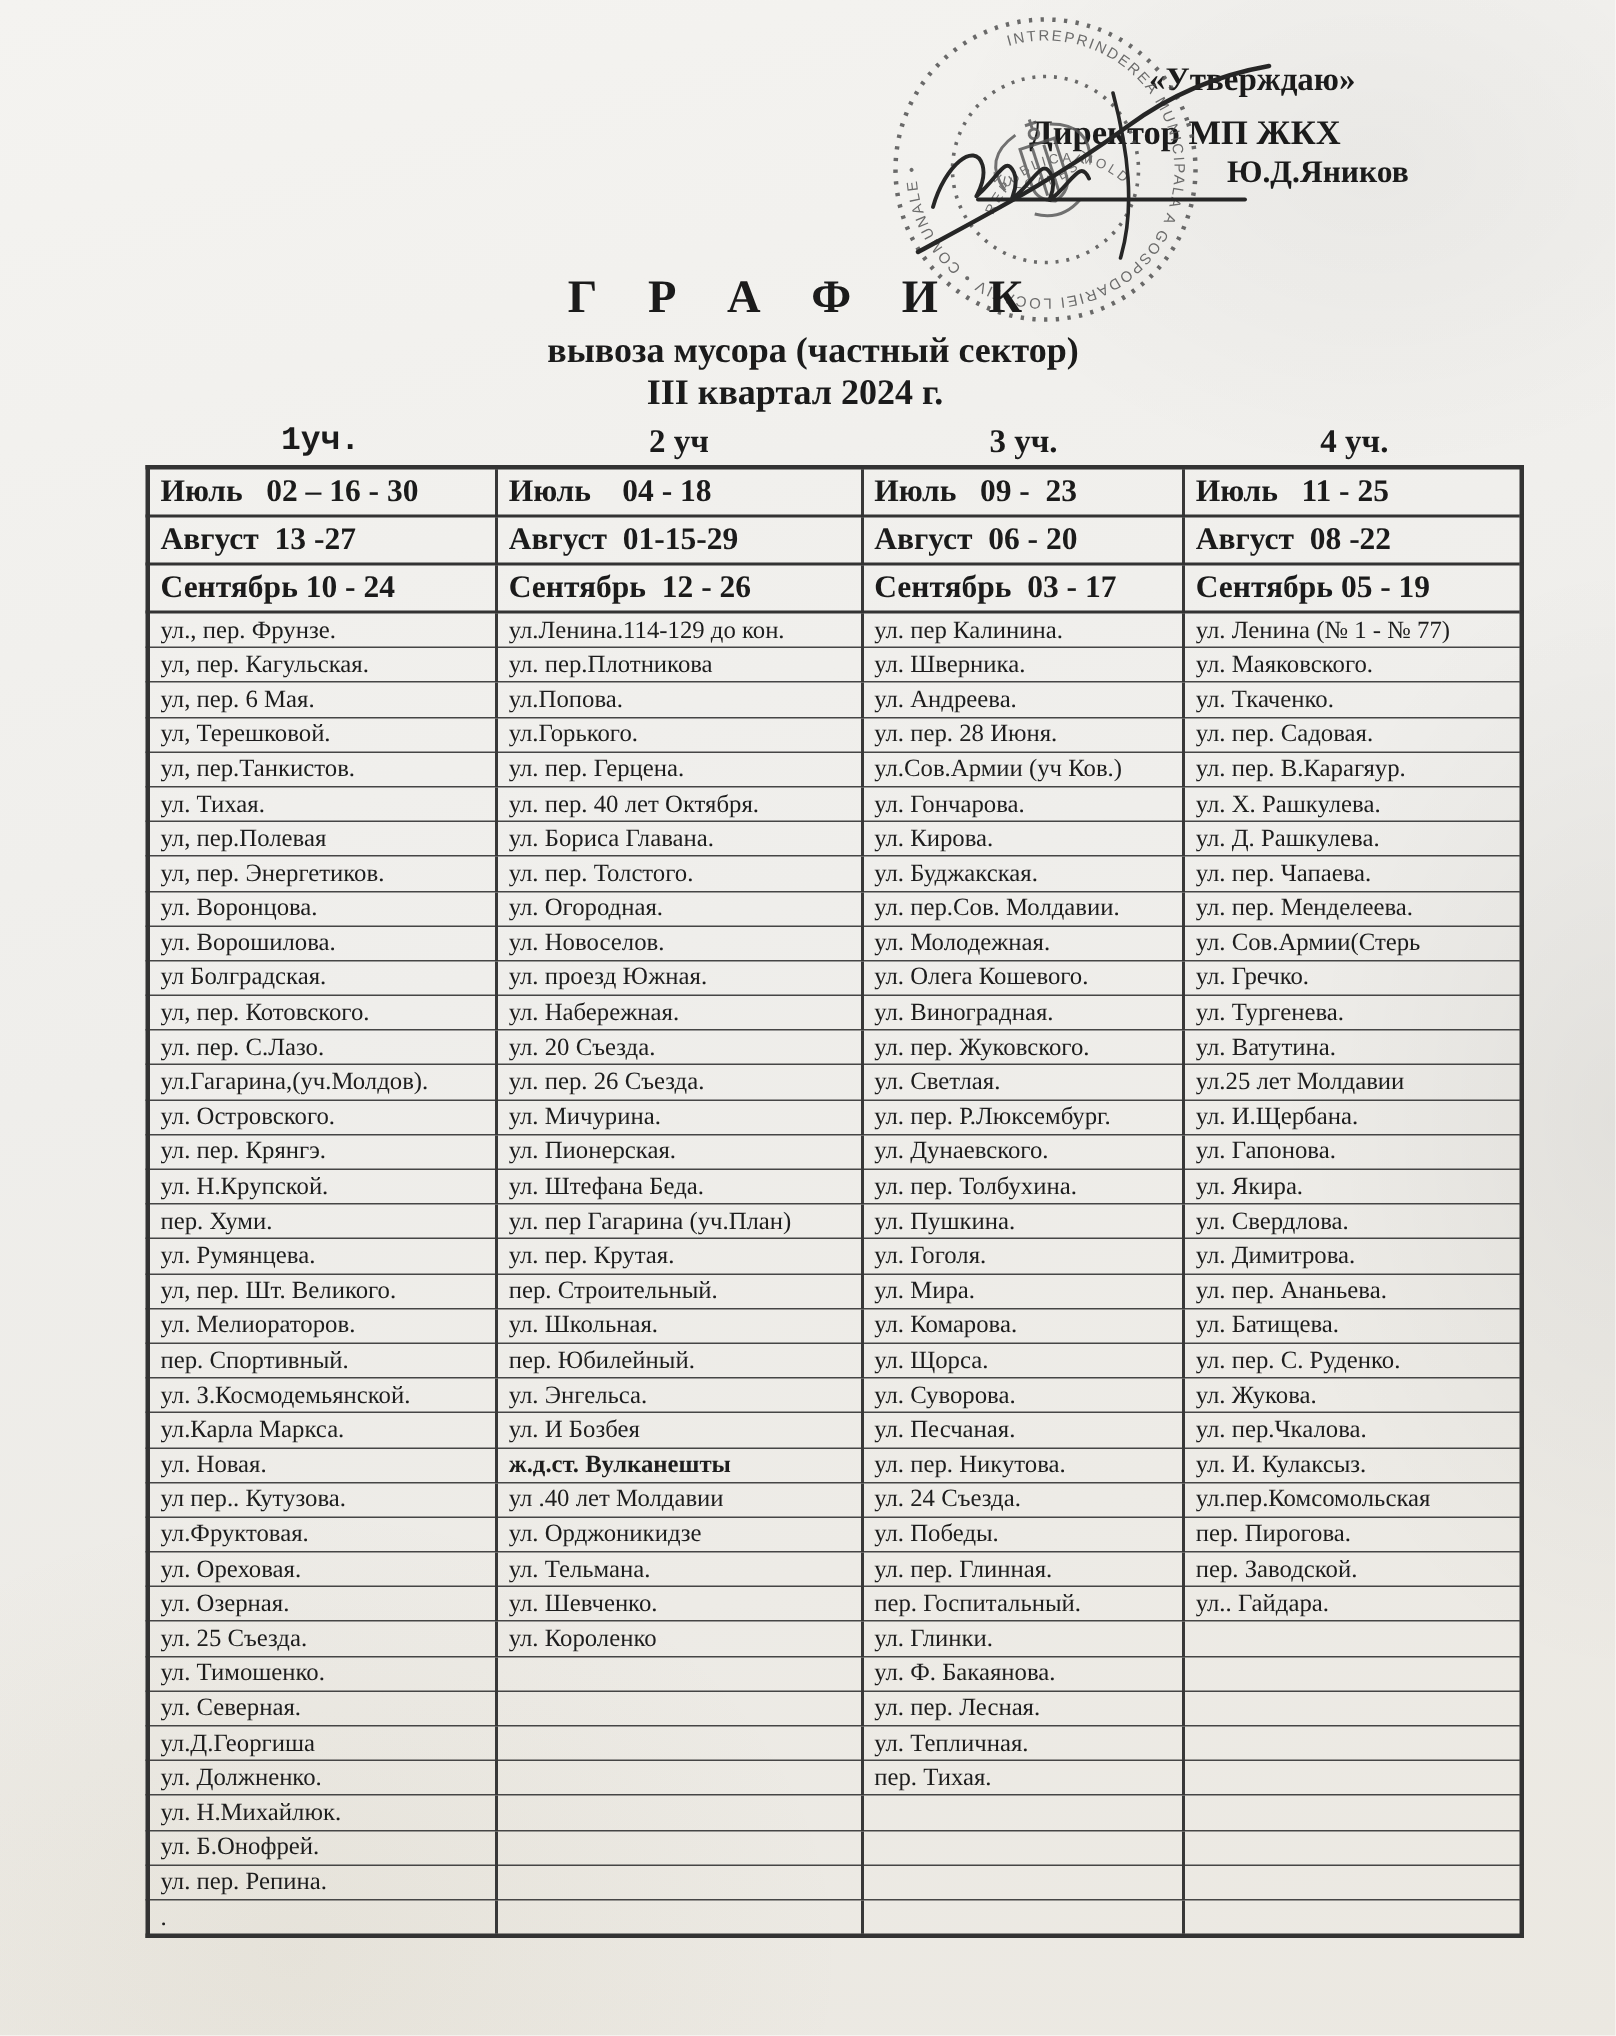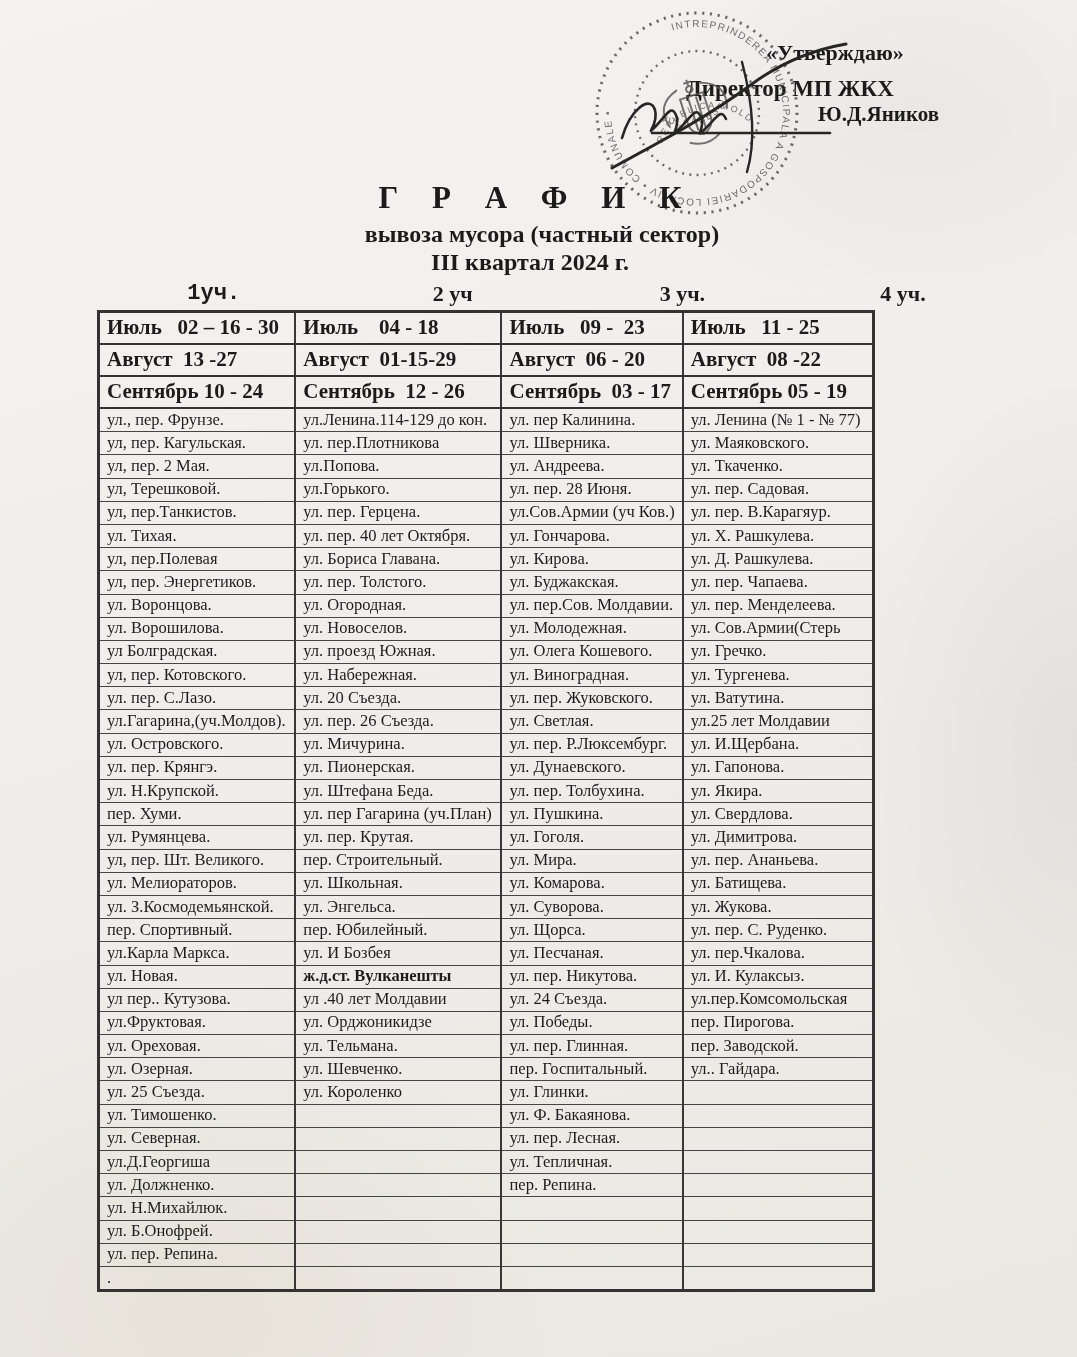--- a/index.html
+++ b/index.html
@@ -19,21 +19,21 @@
   .position-line{left:686px;top:76px;font-size:23px;}
   .signer-name{left:818px;top:102px;font-size:21px;}
   .title-block{position:absolute;left:0;top:180px;width:1060px;text-align:center;}
   .title-l1{font-size:31px;font-weight:bold;letter-spacing:13px;margin-left:13px;}
   .title-l2{font-size:24px;font-weight:bold;margin-top:5px;padding-left:24px;}
   .title-l3{font-size:24px;font-weight:bold;margin-top:1px;}
   .section-headers{position:absolute;left:97px;top:281px;width:919px;display:flex;}
   .section-headers span{font-size:22px;font-weight:bold;text-align:center;}
   .sh-1{width:25.4%;font-family:Liberation Mono, monospace;} .sh-2{width:26.6%;} .sh-3{width:23.4%;} .sh-4{width:24.6%;}
   table.schedule{
-    position:absolute;left:97px;top:310px;width:778px;
+    position:absolute;left:97px;top:310px;width:919px;
     border-collapse:collapse;table-layout:fixed;
     border:3px solid #333;
   }
   col.c1{width:25.4%;} col.c2{width:26.6%;} col.c3{width:23.4%;} col.c4{width:24.6%;}
   td{border-left:2px solid #383838;border-right:2px solid #383838;overflow:hidden;}
   tr.date-row td{
     border-top:2.6px solid #333;border-bottom:2.6px solid #333;
     height:28px;font-size:21px;font-weight:bold;white-space:pre;
     padding:0 0 2px 7px;vertical-align:middle;
   }
@@ -134,21 +134,21 @@
         <td>ул. пер Калинина.</td>
         <td>ул. Ленина (№ 1 - № 77)</td>
       </tr>
       <tr class="street-row">
         <td>ул, пер. Кагульская.</td>
         <td>ул. пер.Плотникова</td>
         <td>ул. Шверника.</td>
         <td>ул. Маяковского.</td>
       </tr>
       <tr class="street-row">
-        <td>ул, пер. 2 Мая.</td>
+        <td>ул, пер. 6 Мая.</td>
         <td>ул.Попова.</td>
         <td>ул. Андреева.</td>
         <td>ул. Ткаченко.</td>
       </tr>
       <tr class="street-row">
         <td>ул,   Терешковой.</td>
         <td>ул.Горького.</td>
         <td>ул. пер. 28 Июня.</td>
         <td>ул. пер. Садовая.</td>
       </tr>
@@ -248,32 +248,32 @@
         <td>ул. Мира.</td>
         <td>ул. пер. Ананьева.</td>
       </tr>
       <tr class="street-row">
         <td>ул. Мелиораторов.</td>
         <td>ул. Школьная.</td>
         <td>ул. Комарова.</td>
         <td>ул. Батищева.</td>
       </tr>
       <tr class="street-row">
+        <td>пер. Спортивный.</td>
+        <td>пер. Юбилейный.</td>
+        <td>ул. Щорса.</td>
+        <td>ул. пер. С. Руденко.</td>
+      </tr>
+      <tr class="street-row">
         <td>ул. З.Космодемьянской.</td>
         <td>ул. Энгельса.</td>
         <td>ул. Суворова.</td>
         <td>ул. Жукова.</td>
       </tr>
       <tr class="street-row">
-        <td>пер. Спортивный.</td>
-        <td>пер. Юбилейный.</td>
-        <td>ул. Щорса.</td>
-        <td>ул. пер. С. Руденко.</td>
-      </tr>
-      <tr class="street-row">
         <td>ул.Карла Маркса.</td>
         <td>ул. И Бозбея</td>
         <td>ул. Песчаная.</td>
         <td>ул. пер.Чкалова.</td>
       </tr>
       <tr class="street-row">
         <td>ул. Новая.</td>
         <td class="bold-street">ж.д.ст. Вулканешты</td>
         <td>ул. пер. Никутова.</td>
         <td>ул. И. Кулаксыз.</td>
@@ -322,21 +322,21 @@
       </tr>
       <tr class="street-row">
         <td>ул.Д.Георгиша</td>
         <td></td>
         <td>ул. Тепличная.</td>
         <td></td>
       </tr>
       <tr class="street-row">
         <td>ул. Должненко.</td>
         <td></td>
-        <td>пер. Репина.</td>
+        <td>пер. Тихая.</td>
         <td></td>
       </tr>
       <tr class="street-row">
         <td>ул. Н.Михайлюк.</td>
         <td></td>
         <td></td>
         <td></td>
       </tr>
       <tr class="street-row">
         <td>ул. Б.Онофрей.</td>

